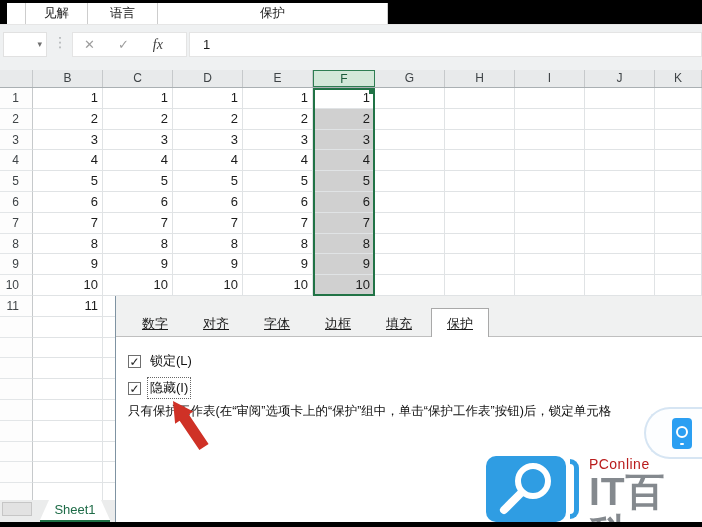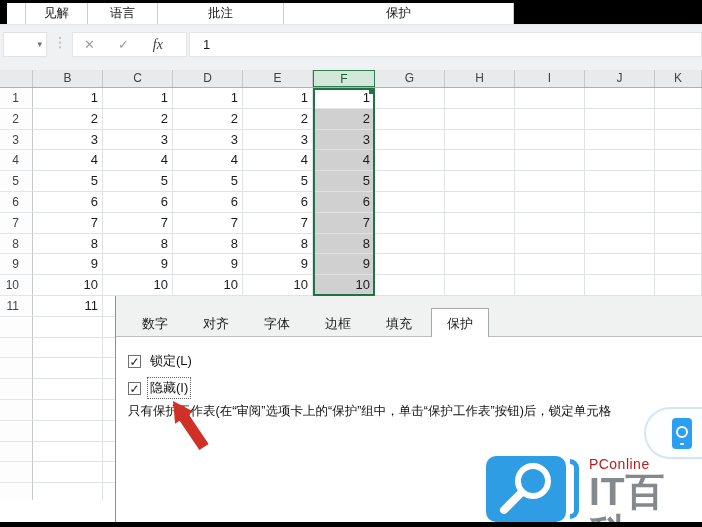--- a/index.html
+++ b/index.html
@@ -48,21 +48,21 @@
               box-sizing:border-box;pointer-events:none;}
   .sel-notch{position:absolute;right:-1px;top:-1px;width:5px;height:5px;background:#217346;}
   
   .dialog{position:absolute;left:115px;top:296px;width:587px;height:226px;background:#fff;
           border-left:1px solid #7f93a2;box-sizing:border-box;}
   .dlg-title{height:29px;background:#17496d;color:#fff;font-size:13.5px;line-height:29px;
              padding-left:12px;}
   .dlg-tabstrip{height:41px;background:#f0f1f1;display:flex;align-items:flex-end;padding-left:10px;
                 border-bottom:1px solid #bfbfbf;box-sizing:border-box;}
   .dtab{width:58px;height:25px;line-height:25px;text-align:center;font-size:13px;color:#1a1a1a;
-        margin-right:3px;box-sizing:border-box;}
+        margin-right:3px;box-sizing:border-box;text-decoration:underline;}
   .dtab.active{background:#fff;border:1px solid #a9a9a9;border-bottom:none;height:29px;
                line-height:29px;margin-bottom:-1px;}
   .dlg-body{position:relative;height:156px;background:#fff;}
   .cb-row{position:absolute;left:12px;display:flex;align-items:center;}
   .cb{width:13px;height:13px;border:1px solid #6f6f6f;background:#fff;font-size:12px;color:#222;
       line-height:12px;text-align:center;box-sizing:border-box;}
   .cb-label{font-size:13px;color:#111;margin-left:7px;padding:1px 2px;}
   .cb-label.focused{outline:1px dotted #666;}
   .dlg-desc{position:absolute;left:12px;top:66px;width:545px;font-size:12.5px;color:#111;
             white-space:nowrap;overflow:hidden;}
@@ -99,21 +99,20 @@
 <div id="screen">
 
   <div class="top-strip"></div>
 
   <div class="ribbon-row">
     <div class="edge-left"></div>
     <div class="ribbon-lead"></div>
 
       <div class="rgroup" style="width: 62px;">见解</div>
       <div class="rgroup" style="width: 70px;">语言</div>
-      <div class="rgroup" style="width: 126px;">批注</div>
       <div class="rgroup" style="width: 230px;">保护</div>
       <div class="edge-right"></div>
   </div>
 
   <div class="formula-row">
     <div class="name-box">
       <span class="name-arrow">▾</span>
     </div>
     <div class="splitter">⋮</div>
     <div class="fx-panel">
@@ -448,16 +447,21 @@
         <line x1="35" y1="37" x2="18" y2="54" stroke="#ffffff" stroke-width="8" stroke-linecap="round"></line>
       </svg>
     </div>
     <div class="logo-bracket"></div>
     <div class="logo-text">
       <div class="logo-brand">PConline</div>
       <div class="logo-title">IT百科</div>
     </div>
   </div>
 
+  <div class="sheet-strip">
+    <div class="nav-box"></div>
+    <div class="sheet-tab">Sheet1</div>
+    <div class="tab-underline"></div>
+  </div>
 
   <div class="bottom-strip"></div>
 
 </div>
 
 </body></html>

